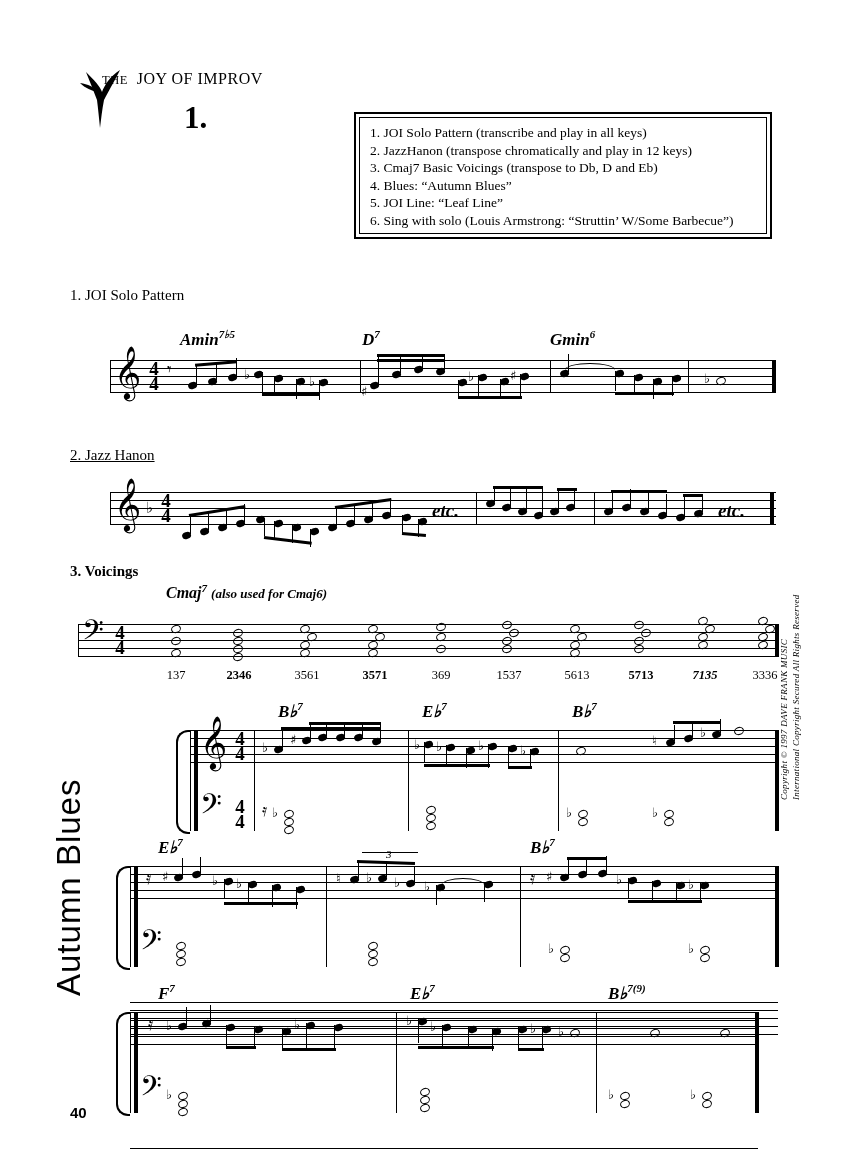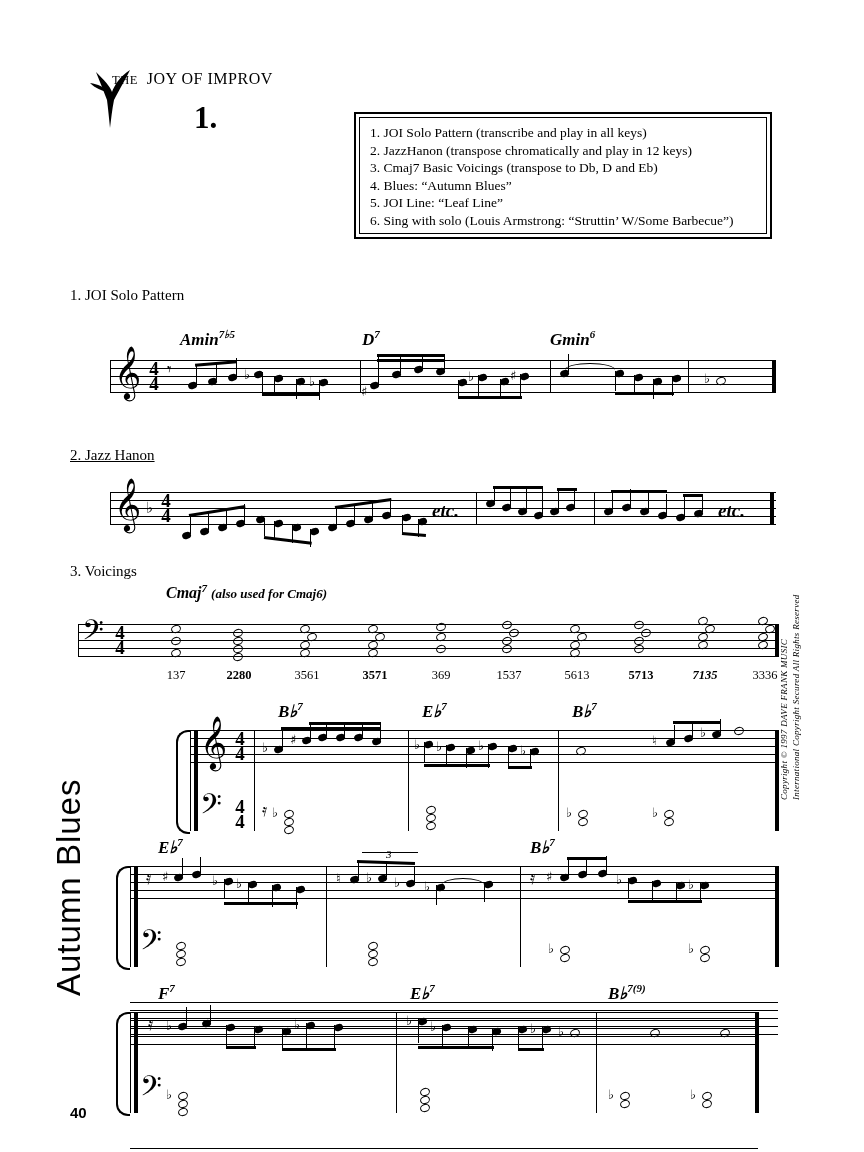--- a/index.html
+++ b/index.html
@@ -18,21 +18,21 @@
 
   .page {
     position: absolute;
     inset: 0;
     background: #fff;
   }
 
   
   .header {
     position: absolute;
-    left: 90px;
+    left: 80px;
     top: 62px;
     width: 700px;
     height: 60px;
   }
   .bird-logo {
     position: absolute;
     left: 0px;
     top: 8px;
     width: 44px;
     height: 60px;
@@ -84,21 +84,21 @@
   }
 
   
   .section-label {
     position: absolute;
     font-family: "Liberation Serif", serif;
     font-size: 15px;
   }
   #lbl-1 { left: 70px; top: 287px; }
   #lbl-2 { left: 70px; top: 447px; text-decoration: underline; }
-  #lbl-3 { left: 70px; top: 563px; }
+  #lbl-3 { left: 70px; top: 563px; font-weight: bold; }
 
   
   .system {
     position: absolute;
   }
   .staff {
     position: absolute;
     left: 0;
     top: 0;
     width: 100%;
@@ -580,21 +580,21 @@
       <div class="nh open" style="left:620px; top:-7px;"></div>
     </div>
     <div>
       <div class="nh open" style="left:680px; top:17px;"></div>
       <div class="nh open" style="left:680px; top:9px;"></div>
       <div class="nh open" style="left:687px; top:1px;"></div>
       <div class="nh open" style="left:680px; top:-7px;"></div>
     </div>
 
     <div class="voicing-num" style="left:98px; top:44px;">137</div>
-    <div class="voicing-num bold" style="left:161px; top:44px;">2280</div>
+    <div class="voicing-num bold" style="left:161px; top:44px;">2346</div>
     <div class="voicing-num" style="left:229px; top:44px;">3561</div>
     <div class="voicing-num bold" style="left:297px; top:44px;">3571</div>
     <div class="voicing-num" style="left:363px; top:44px;">369</div>
     <div class="voicing-num" style="left:431px; top:44px;">1537</div>
     <div class="voicing-num" style="left:499px; top:44px;">5613</div>
     <div class="voicing-num bold" style="left:563px; top:44px;">5713</div>
     <div class="voicing-num bold" style="left:627px; top:44px;font-style:italic;">7135</div>
     <div class="voicing-num" style="left:687px; top:44px;">3336</div>
   </div>
 

